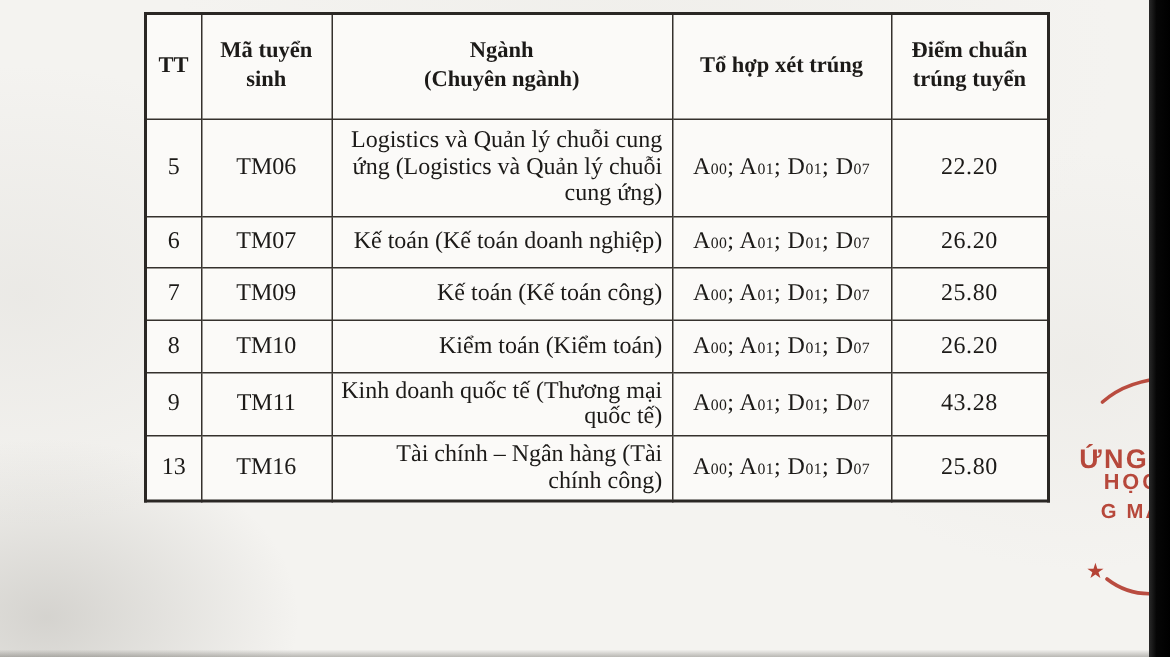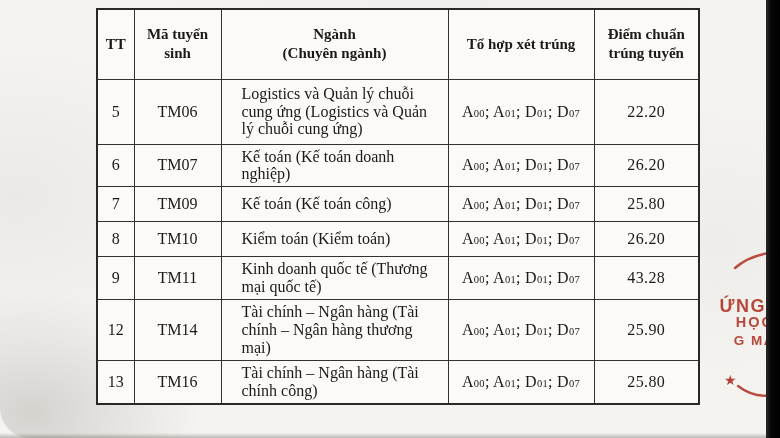--- a/index.html
+++ b/index.html
@@ -9,42 +9,41 @@
     background-color:#f4f3f0;
   }
   .page{
     position:absolute;inset:0;
     background-color:#f4f3f0;
     background-image:
       radial-gradient(240px 170px at 4% 94%, rgba(140,137,130,0.30), rgba(140,137,130,0) 70%),
       radial-gradient(300px 220px at 2% 45%, rgba(185,182,175,0.16), rgba(185,182,175,0) 70%),
       radial-gradient(420px 300px at 55% 8%, rgba(228,226,220,0.25), rgba(228,226,220,0) 75%),
       radial-gradient(260px 200px at 92% 55%, rgba(210,207,200,0.18), rgba(210,207,200,0) 70%);
-    border-radius: 30px;
   }
   table.scores{
     position:absolute;left:96px;top:8px;width:602px;
     border-collapse:collapse;table-layout:fixed;
     background:#fbfaf8;
     border:2.5px solid #2a2724;
     z-index:1;
     color:#1c1a18;
   }
   .scores th,.scores td{
     border:1.6px solid #35312d;
     overflow:hidden;
   }
   .scores thead tr{height:70px;}
   .scores th{
     font-weight:bold;font-size:15px;line-height:1.3;
     text-align:center;vertical-align:middle;padding:2px;
   }
   .scores td{font-size:16px;vertical-align:middle;}
   .c-tt,.c-code,.c-combo,.c-score{text-align:center;padding:1px 2px;}
-  .c-major{text-align:left;padding:3px 20px;line-height:1.12;}
+  .c-major{text-align:right;padding:3px 6px;line-height:1.12;}
   .c-combo{font-size:15px;letter-spacing:0.3px;white-space:nowrap;}
   .c-combo .digits{font-size:10.5px;}
   .c-score{font-size:15.5px;letter-spacing:0.4px;}
   
   .stamp{
     position:absolute;left:690px;top:240px;width:90px;height:200px;
     z-index:2;color:#b23a2c;pointer-events:none;
   }
   .stamp-arcs{position:absolute;left:0;top:0;}
   .stamp-line{
@@ -118,27 +117,20 @@
     <td class="c-combo">A<span class="digits">00</span>; A<span class="digits">01</span>; D<span class="digits">01</span>; D<span class="digits">07</span></td>
     <td class="c-score">26.20</td>
   </tr>
         <tr style="height: 36px;">
     <td class="c-tt">9</td>
     <td class="c-code">TM11</td>
     <td class="c-major">Kinh doanh quốc tế (Thương mại quốc tế)</td>
     <td class="c-combo">A<span class="digits">00</span>; A<span class="digits">01</span>; D<span class="digits">01</span>; D<span class="digits">07</span></td>
     <td class="c-score">43.28</td>
   </tr>
-        <tr style="height: 39px;">
-    <td class="c-tt">12</td>
-    <td class="c-code">TM14</td>
-    <td class="c-major">Tài chính – Ngân hàng (Tài chính – Ngân hàng thương mại)</td>
-    <td class="c-combo">A<span class="digits">00</span>; A<span class="digits">01</span>; D<span class="digits">01</span>; D<span class="digits">07</span></td>
-    <td class="c-score">25.90</td>
-  </tr>
         <tr style="height: 38px;">
     <td class="c-tt">13</td>
     <td class="c-code">TM16</td>
     <td class="c-major">Tài chính – Ngân hàng (Tài chính công)</td>
     <td class="c-combo">A<span class="digits">00</span>; A<span class="digits">01</span>; D<span class="digits">01</span>; D<span class="digits">07</span></td>
     <td class="c-score">25.80</td>
   </tr>
       </tbody>
   </table>
 

